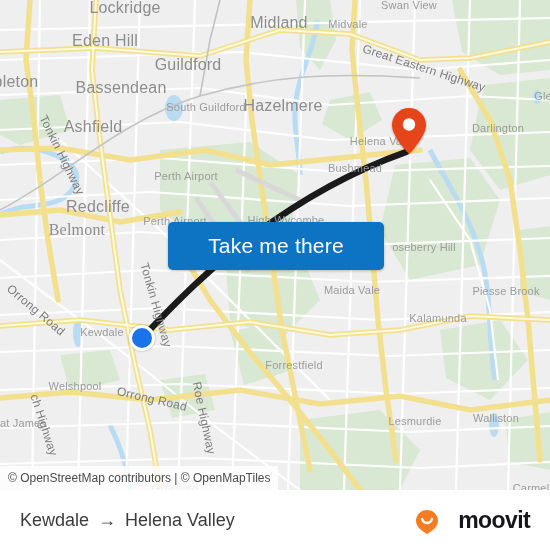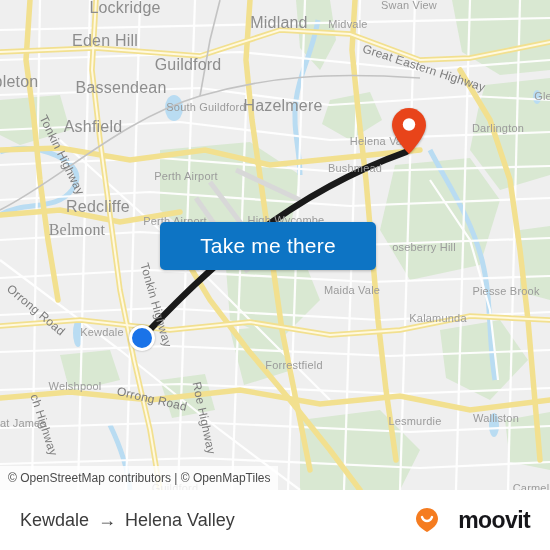--- a/index.html
+++ b/index.html
@@ -49,21 +49,21 @@
   }
   .dest-pin {
     position: absolute;
     transform: translate(-50%, -100%);
     filter: drop-shadow(0 1px 1px rgba(0,0,0,.3));
   }
 
   
   .cta {
     position: absolute;
-    left: 160px; top: 222px;
+    left: 168px; top: 222px;
     width: 216px; height: 48px;
     background: #0d74c4;
     border: none; border-radius: 5px;
     color: #ffffff;
     font-size: 21px;
     font-family: "Liberation Sans", sans-serif;
     letter-spacing: .2px;
     cursor: pointer;
     box-shadow: 0 1px 3px rgba(0,0,0,.25);
     display: flex; align-items: center; justify-content: center;
@@ -90,21 +90,21 @@
     display: flex; align-items: center;
     padding: 0 20px;
   }
   .route-text {
     display: flex; align-items: center; gap: 9px;
     font-size: 18px; color: #3c3c3c;
   }
   .arrow { font-size: 18px; color: #3c3c3c; }
   .brand {
     margin-left: auto;
-    display: flex; align-items: center; gap: 20px;
+    display: flex; align-items: flex-end; gap: 20px;
   }
   .brand-word {
     font-size: 23px; font-weight: bold; color: #16161a;
     letter-spacing: -0.6px;
   }
 </style>
 </head>
 <body>
 
 <div id="app">

